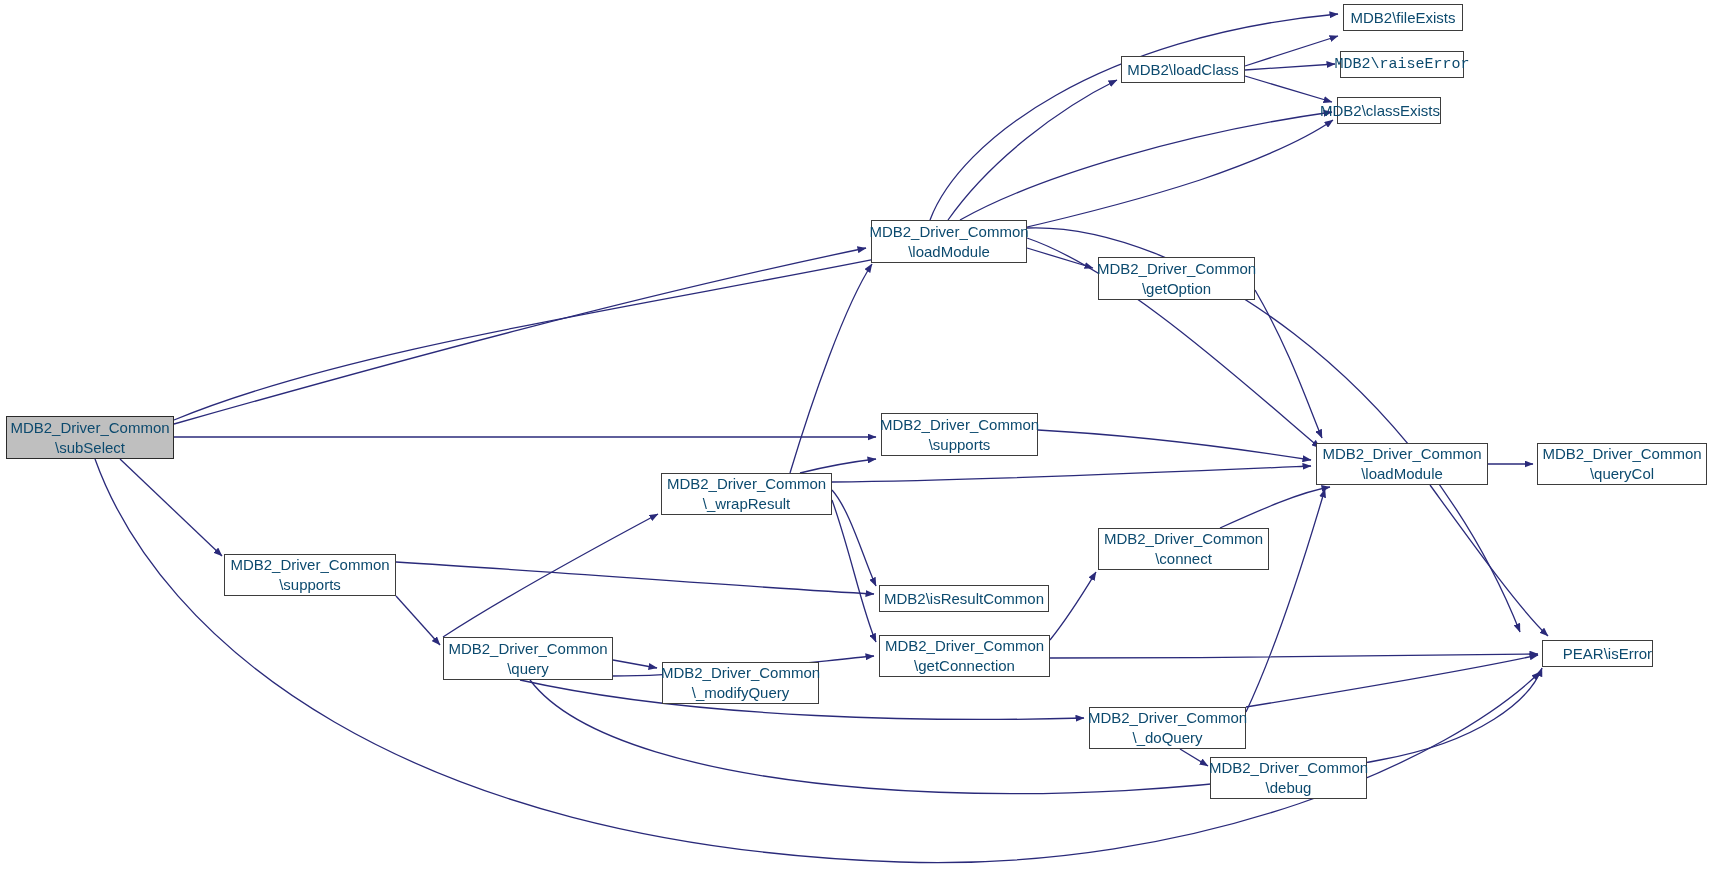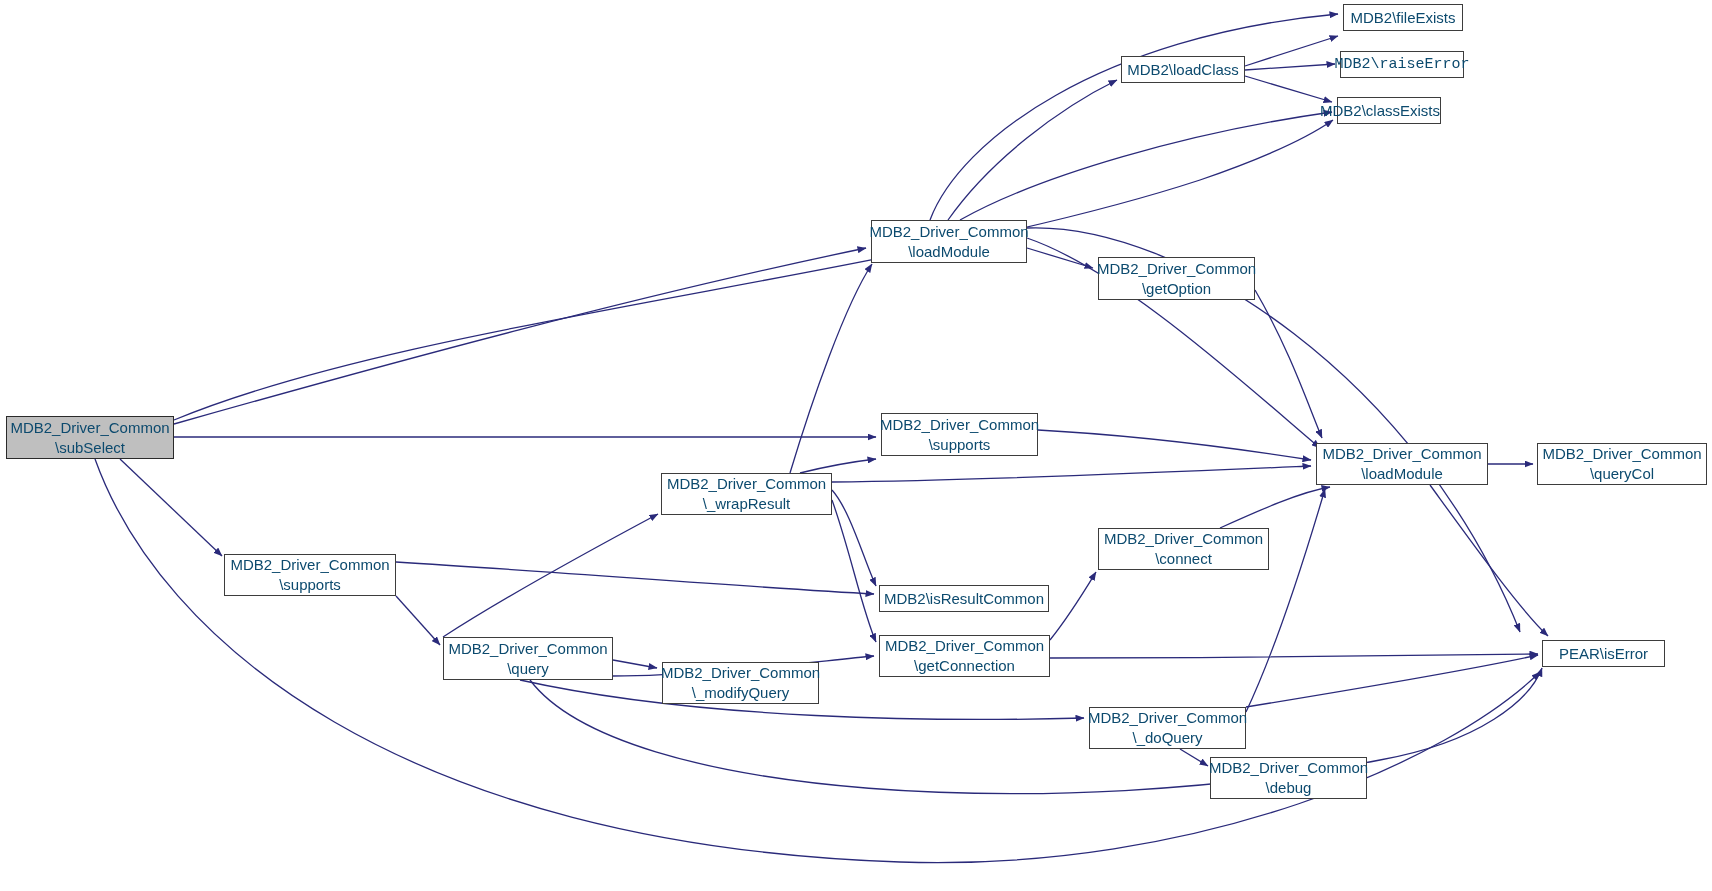--- a/index.html
+++ b/index.html
@@ -102,15 +102,15 @@
       <div class="node" style="left: 224px; top: 554px; width: 172px; height: 42px;"><span class="l1">MDB2_Driver_Common</span><span class="l2">\supports</span></div>
       <div class="node" style="left: 443px; top: 637px; width: 170px; height: 43px;"><span class="l1">MDB2_Driver_Common</span><span class="l2">\query</span></div>
       <div class="node" style="left: 662px; top: 662px; width: 157px; height: 42px;"><span class="l1">MDB2_Driver_Common</span><span class="l2">\_modifyQuery</span></div>
       <div class="node" style="left: 879px; top: 585px; width: 170px; height: 27px; text-align: right;"><span class="l1">MDB2\isResultCommon</span></div>
       <div class="node" style="left: 879px; top: 635px; width: 171px; height: 42px;"><span class="l1">MDB2_Driver_Common</span><span class="l2">\getConnection</span></div>
       <div class="node" style="left: 1098px; top: 528px; width: 171px; height: 42px;"><span class="l1">MDB2_Driver_Common</span><span class="l2">\connect</span></div>
       <div class="node" style="left: 1089px; top: 707px; width: 157px; height: 42px;"><span class="l1">MDB2_Driver_Common</span><span class="l2">\_doQuery</span></div>
       <div class="node" style="left: 1210px; top: 757px; width: 157px; height: 42px;"><span class="l1">MDB2_Driver_Common</span><span class="l2">\debug</span></div>
       <div class="node" style="left: 1316px; top: 443px; width: 172px; height: 42px;"><span class="l1">MDB2_Driver_Common</span><span class="l2">\loadModule</span></div>
       <div class="node" style="left: 1537px; top: 443px; width: 170px; height: 42px;"><span class="l1">MDB2_Driver_Common</span><span class="l2">\queryCol</span></div>
-      <div class="node" style="left: 1542px; top: 640px; width: 123px; height: 27px;"><span class="l1">PEAR\isError</span></div>
+      <div class="node" style="left: 1542px; top: 640px; width: 111px; height: 27px; align-items: flex-end;"><span class="l1">PEAR\isError</span></div>
     </div>
 </div>
 
 </body></html>

